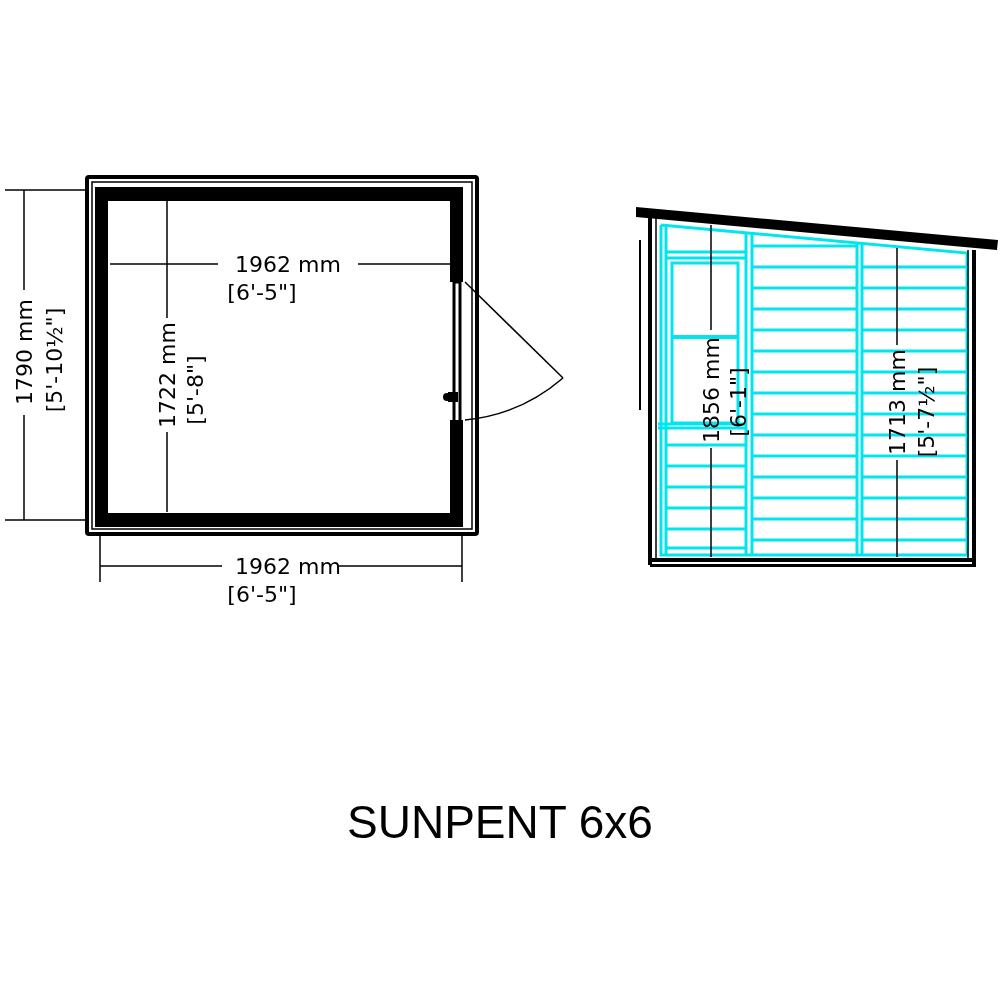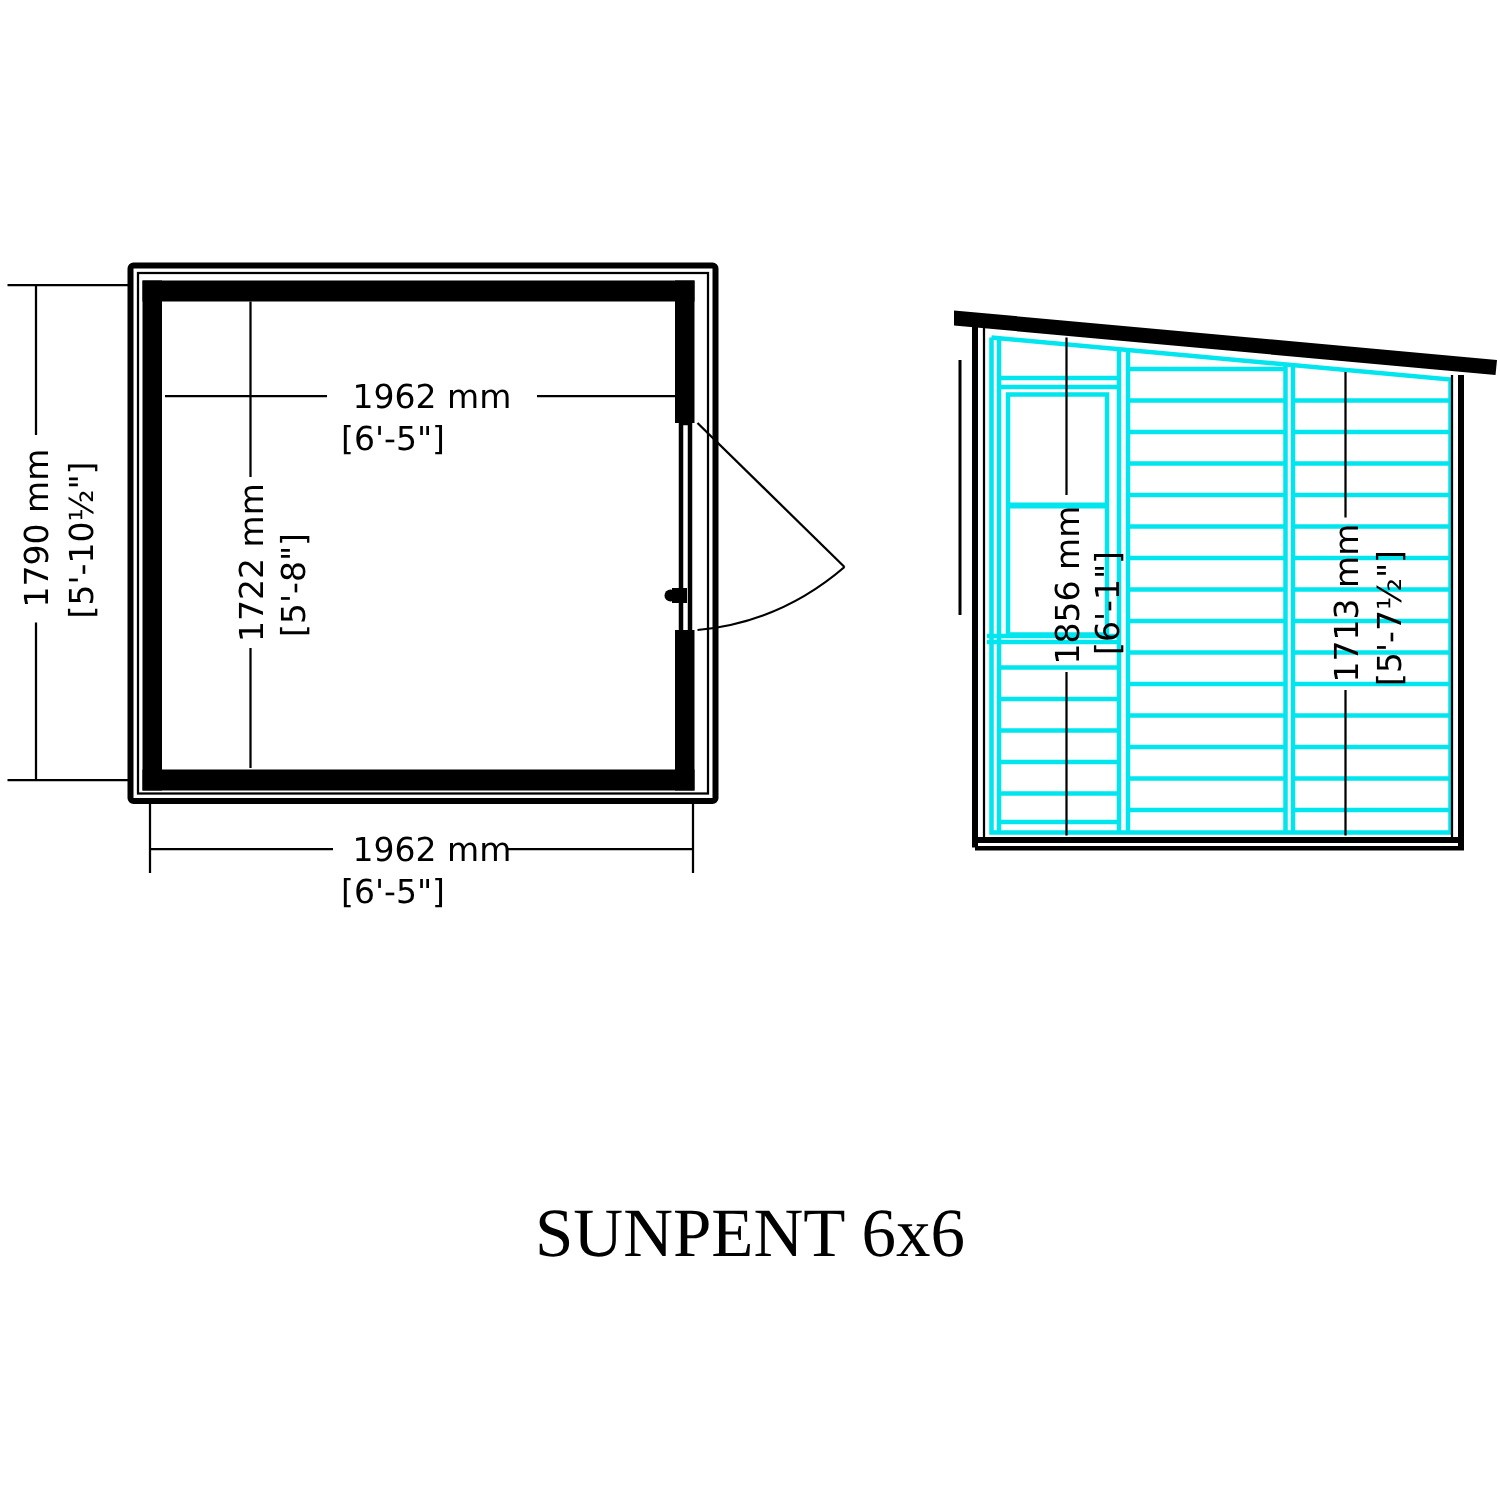--- a/index.html
+++ b/index.html
@@ -1,19 +1,19 @@
 <!DOCTYPE html>
 <html><head>
   <meta charset="utf-8">
   <style>
     html, body { margin:0; padding:0; background:#ffffff; }
     body { width:1000px; height:1000px; position:relative; overflow:hidden; font-family:"DejaVu Sans", sans-serif; }
     svg { position:absolute; left:0; top:0; }
     .dim { font-family:"DejaVu Sans", sans-serif; font-size:22px; fill:#000; }
-    .title { position:absolute; left:0; width:1000px; top:795px; text-align:center; font-family:Liberation Serif, serif; font-size:46px; color:#000; letter-spacing:0px; }
+    .title { position:absolute; left:0; width:1000px; top:795px; text-align:center; font-family:Liberation Sans, sans-serif; font-size:46px; color:#000; letter-spacing:0px; }
   </style>
 </head>
 <body>
 
 <svg width="1000" height="1000" viewBox="0 0 1000 1000">
 
   <g>
 
     <rect x="87" y="177" width="390" height="357" fill="none" stroke="#000" stroke-width="4" rx="2"></rect>
     <rect x="92" y="182" width="380" height="347" fill="none" stroke="#000" stroke-width="1.5"></rect>

